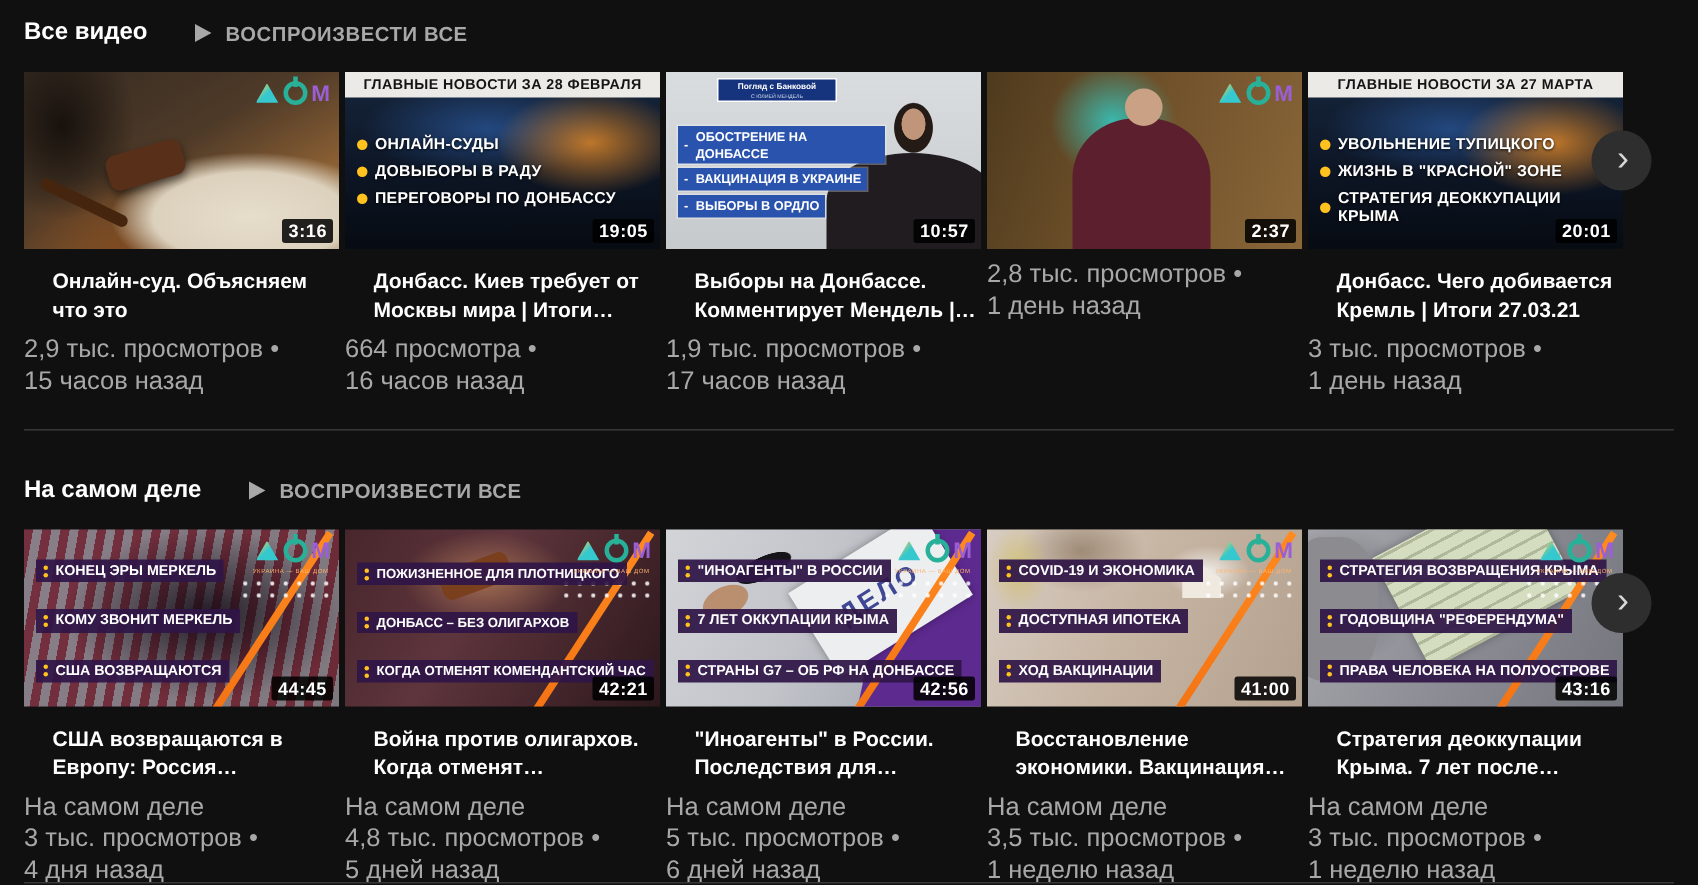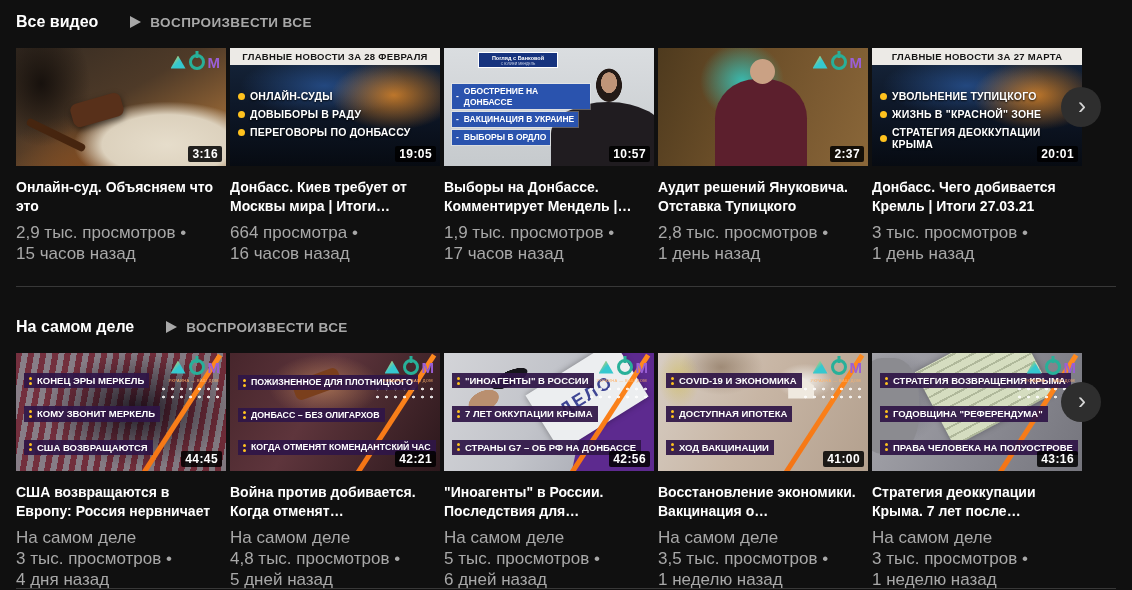--- a/index.html
+++ b/index.html
@@ -14,21 +14,21 @@
   .play-tri{width:0;height:0;border-left:11px solid #a8a8a8;border-top:6.5px solid transparent;
     border-bottom:6.5px solid transparent;}
   .sec2 .section-header{margin-top:26px;}
 
   .video-row{display:flex;gap:4px;padding:0 16px;margin-top:12px;}
   .card{width:210px;flex:none;cursor:pointer;}
   .thumb{position:relative;width:210px;height:118px;overflow:hidden;background:#222;}
   .duration{position:absolute;right:4px;bottom:4px;z-index:5;background:rgba(0,0,0,.85);
     color:#fff;font-size:12px;font-weight:bold;padding:1px 4px;border-radius:2px;letter-spacing:.4px;}
   .title{margin-top:12px;color:#fff;font-size:14px;font-weight:bold;line-height:19px;
-    display:-webkit-box;-webkit-line-clamp:2;-webkit-box-orient:vertical;overflow:hidden;}
+    display:-webkit-box;-webkit-line-clamp:2;-webkit-box-orient:vertical;overflow:hidden;margin-left:19px;}
   .meta{margin-top:6px;color:#a8a8a8;font-size:17px;line-height:21px;}
   .meta-line{white-space:nowrap;}
   .show-name{cursor:pointer;}
 
   .divider{border-top:1px solid #383838;margin:22px 16px 0 16px;}
   .bottom-divider{position:absolute;left:16px;right:16px;top:588px;border-top:1px solid #383838;}
 
   
   .chevron{position:absolute;left:1061px;width:40px;height:40px;border:none;border-radius:50%;
     background:#2e2e2e;color:#d8d8d8;font-size:24px;line-height:36px;text-align:center;
@@ -239,21 +239,20 @@
         </div>
         <div class="card">
           <div class="thumb t-judge">
             <div class="logo">
               <span class="lg-d"></span>
               <span class="lg-o"></span>
               <span class="lg-m">М</span>
             </div>
             <span class="duration">2:37</span>
           </div>
-          <div class="title">Аудит решений Януковича. Отставка Тупицкого</div>
           <div class="meta">
             <div class="meta-line">2,8 тыс. просмотров •</div>
             <div class="meta-line">1 день назад</div>
           </div>
         </div>
         <div class="card">
           <div class="thumb t-news">
             <div class="thumb-header">ГЛАВНЫЕ НОВОСТИ ЗА 27 МАРТА</div>
             <div class="lines">
               <div class="line">
@@ -361,21 +360,21 @@
               </div>
             </div>
             <div class="logo">
               <span class="lg-d"></span>
               <span class="lg-o"></span>
               <span class="lg-m">М</span>
               <div class="lg-cap">УКРАИНА — ВАШ ДОМ</div>
             </div>
             <span class="duration">42:21</span>
           </div>
-          <div class="title">Война против добивается. Когда отменят…</div>
+          <div class="title">Война против олигархов. Когда отменят…</div>
           <div class="meta">
             <div class="meta-line show-name">На самом деле</div>
             <div class="meta-line">4,8 тыс. просмотров •</div>
             <div class="meta-line">5 дней назад</div>
           </div>
         </div>
         <div class="card">
           <div class="thumb t-show t-delo">
             <div class="paper">
               <span>ДЕЛО</span>

